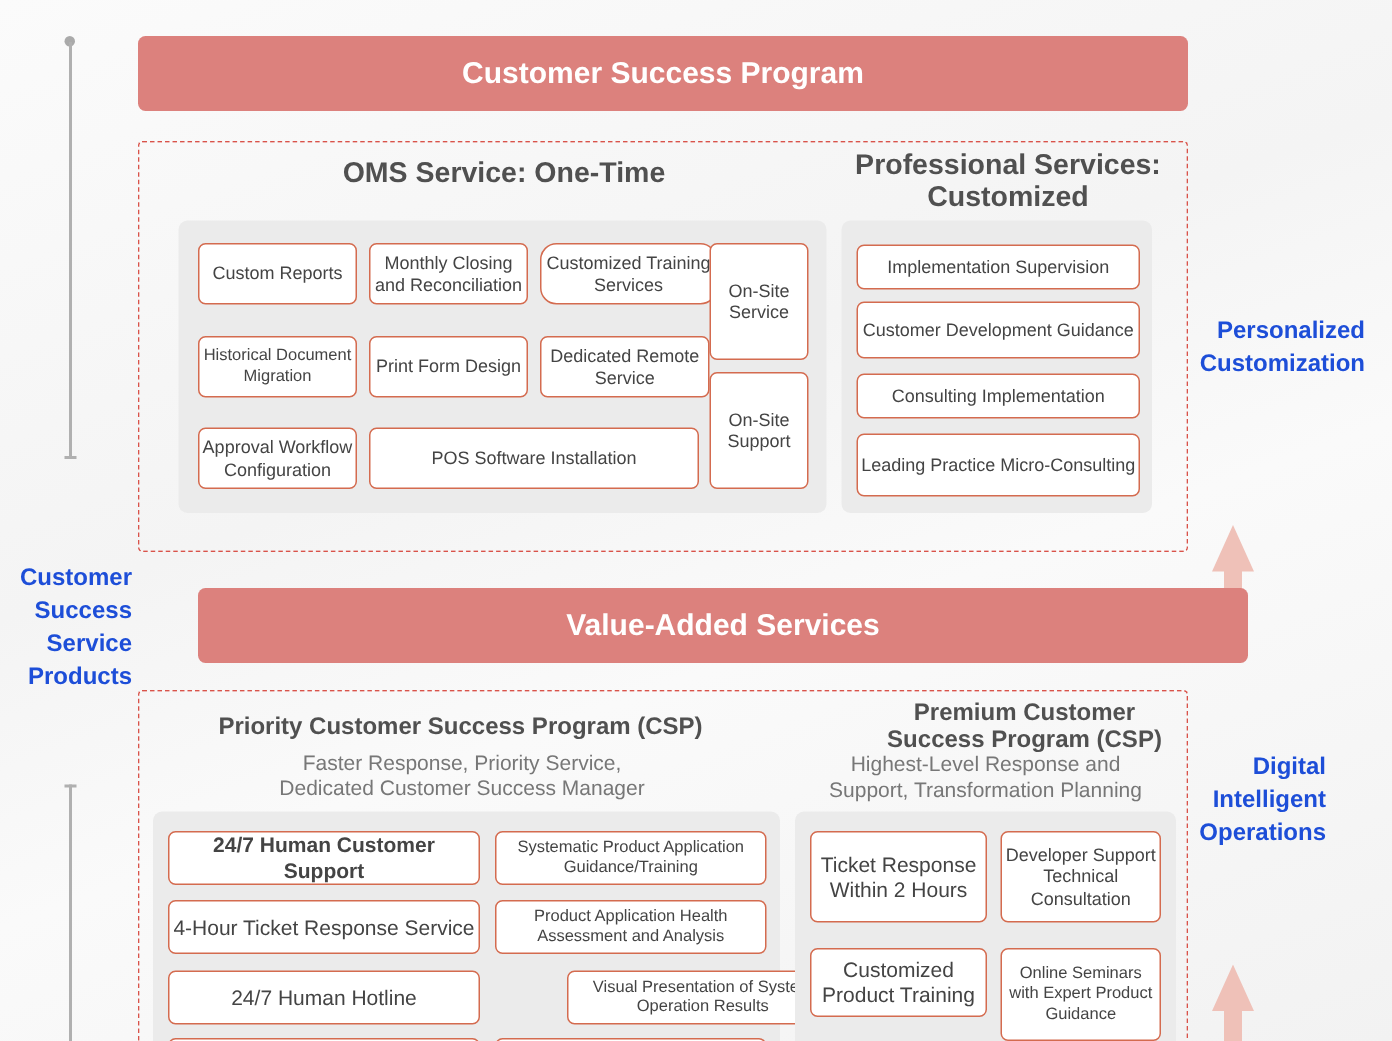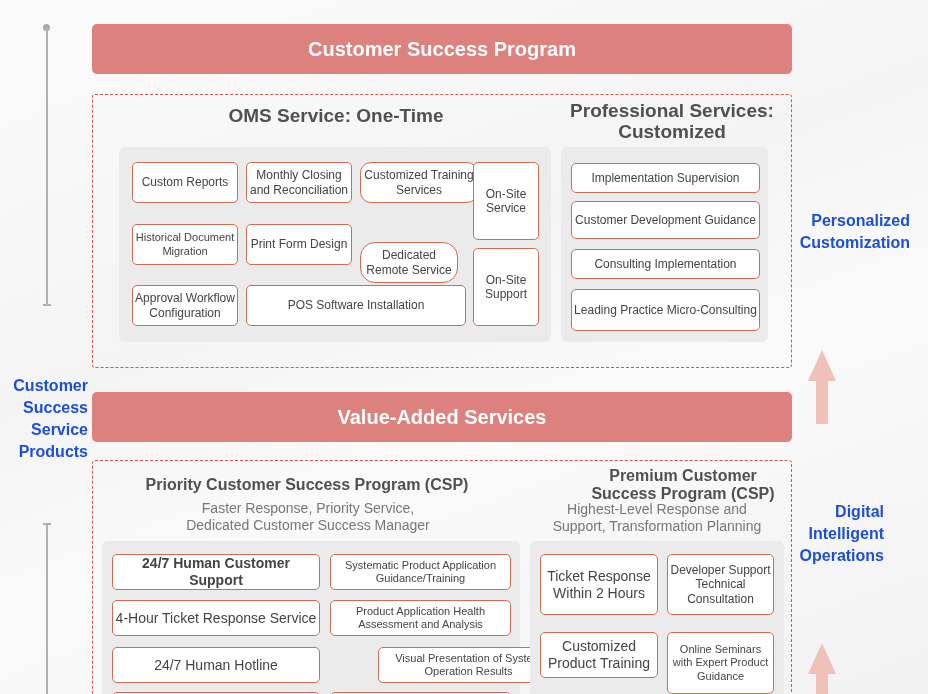--- a/index.html
+++ b/index.html
@@ -61,40 +61,40 @@
 
 <div class="sec-title" style="left:120px;top:106px;width:432px;font-size:19px;">OMS Service: One-Time</div>
 
 <div class="panel" style="left:119px;top:147px;width:432px;height:195px;"></div>
 <div class="box" style="left:132px;top:162px;width:106px;height:41px;">Custom Reports</div>
 <div class="box" style="left:246px;top:162px;width:106px;height:41px;">Monthly Closing and Reconciliation</div>
 <div class="box" style="left:360px;top:162px;width:118px;height:41px;border-radius:11px;">Customized Training Services</div>
 <div class="box" style="left:473px;top:162px;width:66px;height:78px;">On-Site Service</div>
 <div class="box" style="left:132px;top:224px;width:106px;height:41px;font-size:11px;">Historical Document Migration</div>
 <div class="box" style="left:246px;top:224px;width:106px;height:41px;">Print Form Design</div>
-<div class="box" style="left:360px;top:242px;width:98px;height:41px;border-radius:15px;">Dedicated Remote Service</div>
+<div class="box" style="left:360px;top:224px;width:113px;height:41px;">Dedicated Remote Service</div>
 <div class="box" style="left:473px;top:248px;width:66px;height:78px;">On-Site Support</div>
 <div class="box" style="left:132px;top:285px;width:106px;height:41px;">Approval Workflow Configuration</div>
 <div class="box" style="left:246px;top:285px;width:220px;height:41px;">POS Software Installation</div>
 
 <div class="sec-title" style="left:562px;top:101px;width:220px;font-size:19px;">Professional Services: Customized</div>
 
 <div class="panel" style="left:561px;top:147px;width:207px;height:195px;"></div>
 <div class="box" style="left:571px;top:163px;width:189px;height:30px;">Implementation Supervision</div>
 <div class="box" style="left:571px;top:201px;width:189px;height:38px;">Customer Development Guidance</div>
 <div class="box" style="left:571px;top:249px;width:189px;height:30px;">Consulting Implementation</div>
 <div class="box" style="left:571px;top:289px;width:189px;height:42px;">Leading Practice Micro-Consulting</div>
 
 <div class="side-label" style="left:796px;top:210px;width:114px;">Personalized Customization</div>
 
 <svg class="arrow" style="left:808px;top:350px;" width="28" height="74">
   <polygon points="14,0 28,31 20,31 20,74 8,74 8,31 0,31" fill="#efc1b8"></polygon>
 </svg>
 
-<div class="banner" style="top:392px;">Value-Added Services</div>
+<div class="banner" style="top:392px;margin-left:40px;">Value-Added Services</div>
 
 <div class="dashed" style="left:92px;top:460px;width:700px;height:260px;"></div>
 
 <div class="sec-title" style="left:102px;top:476px;width:410px;font-size:16px;">Priority Customer Success Program (CSP)</div>
 <div class="sub-title" style="left:172px;top:500px;width:272px;">Faster Response, Priority Service, Dedicated Customer Success Manager</div>
 
 <div class="panel" style="left:102px;top:541px;width:418px;height:170px;"></div>
 <div class="box" style="left:112px;top:554px;width:208px;height:36px;font-size:14px;font-weight:bold;">24/7 Human Customer Support</div>
 <div class="box" style="left:112px;top:600px;width:208px;height:36px;font-size:14px;">4-Hour Ticket Response Service</div>
 <div class="box" style="left:112px;top:647px;width:208px;height:36px;font-size:14px;">24/7 Human Hotline</div>

